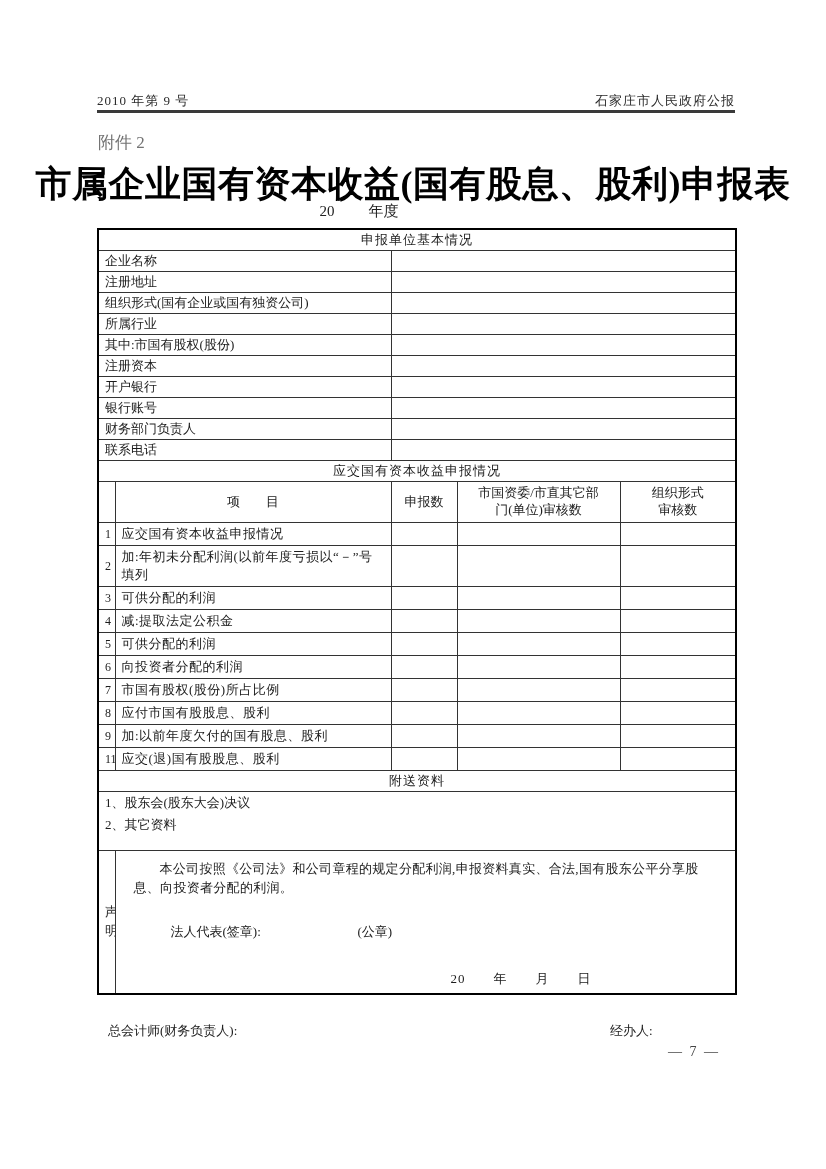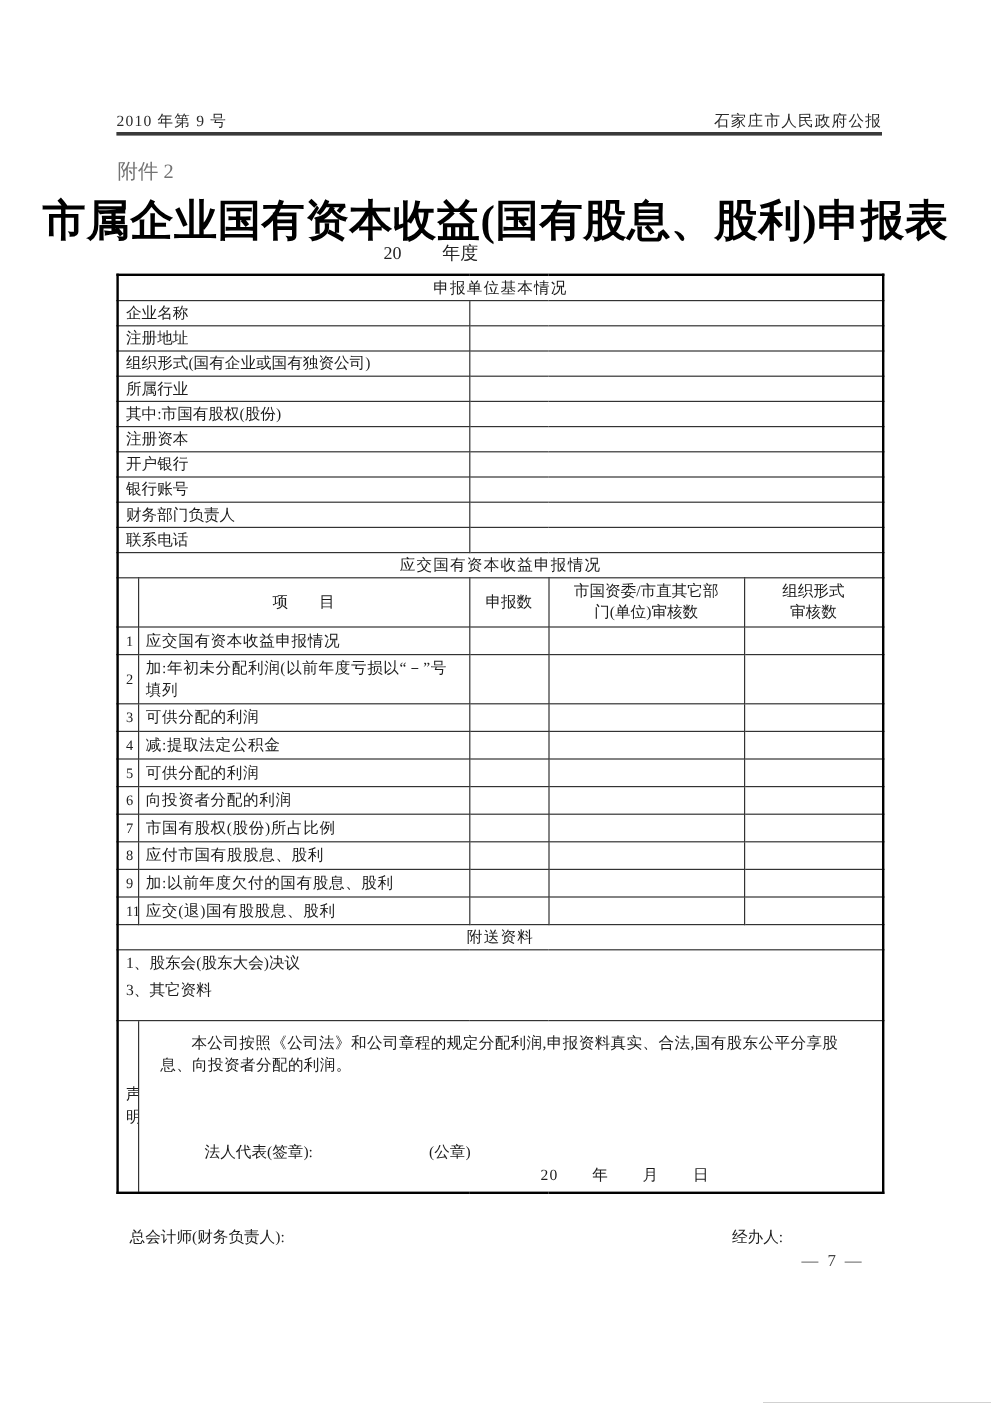--- a/index.html
+++ b/index.html
@@ -64,21 +64,21 @@
   tr.decl-row td{height:142px;}
   td.decl-label{
     text-align:center;vertical-align:middle;white-space:pre-line;
     line-height:1.45;padding:0 1px;font-size:13px;
   }
   td.decl-cell{position:relative;vertical-align:top;padding:0;}
   .decl-text{
     margin:9px 14px 0 12px;text-indent:2em;line-height:1.45;
     letter-spacing:0.3px;
   }
-  .sig-row{position:absolute;top:72px;left:0;width:100%;height:18px;margin-top:28px;}
+  .sig-row{position:absolute;top:72px;left:0;width:100%;height:18px;}
   .sig-rep{position:absolute;left:55px;top:0;}
   .sig-seal{position:absolute;left:242px;top:0;}
   .date-row{position:absolute;top:119px;left:335px;letter-spacing:1px;}
   
   .footer-line{
     position:absolute;left:97px;top:1022px;width:638px;
     font-size:13px;color:#222;
   }
   .footer-left{position:absolute;left:11px;top:0;}
   .footer-right{position:absolute;left:513px;top:0;}
@@ -243,21 +243,21 @@
       <td></td>
       <td></td>
       <td></td>
     </tr>
 
     <tr class="section-hdr">
       <td colspan="5">附送资料</td>
     </tr>
     <tr class="attach-row">
       <td class="attach-cell" colspan="5">1、股东会(股东大会)决议
-3、其它资料</td>
+2、其它资料</td>
     </tr>
 
     <tr class="decl-row">
       <td class="decl-label">声
 明</td>
       <td class="decl-cell" colspan="4">
         <div class="decl-text">本公司按照《公司法》和公司章程的规定分配利润,申报资料真实、合法,国有股东公平分享股息、向投资者分配的利润。</div>
         <div class="sig-row">
           <span class="sig-rep">法人代表(签章):</span>
           <span class="sig-seal">(公章)</span>

